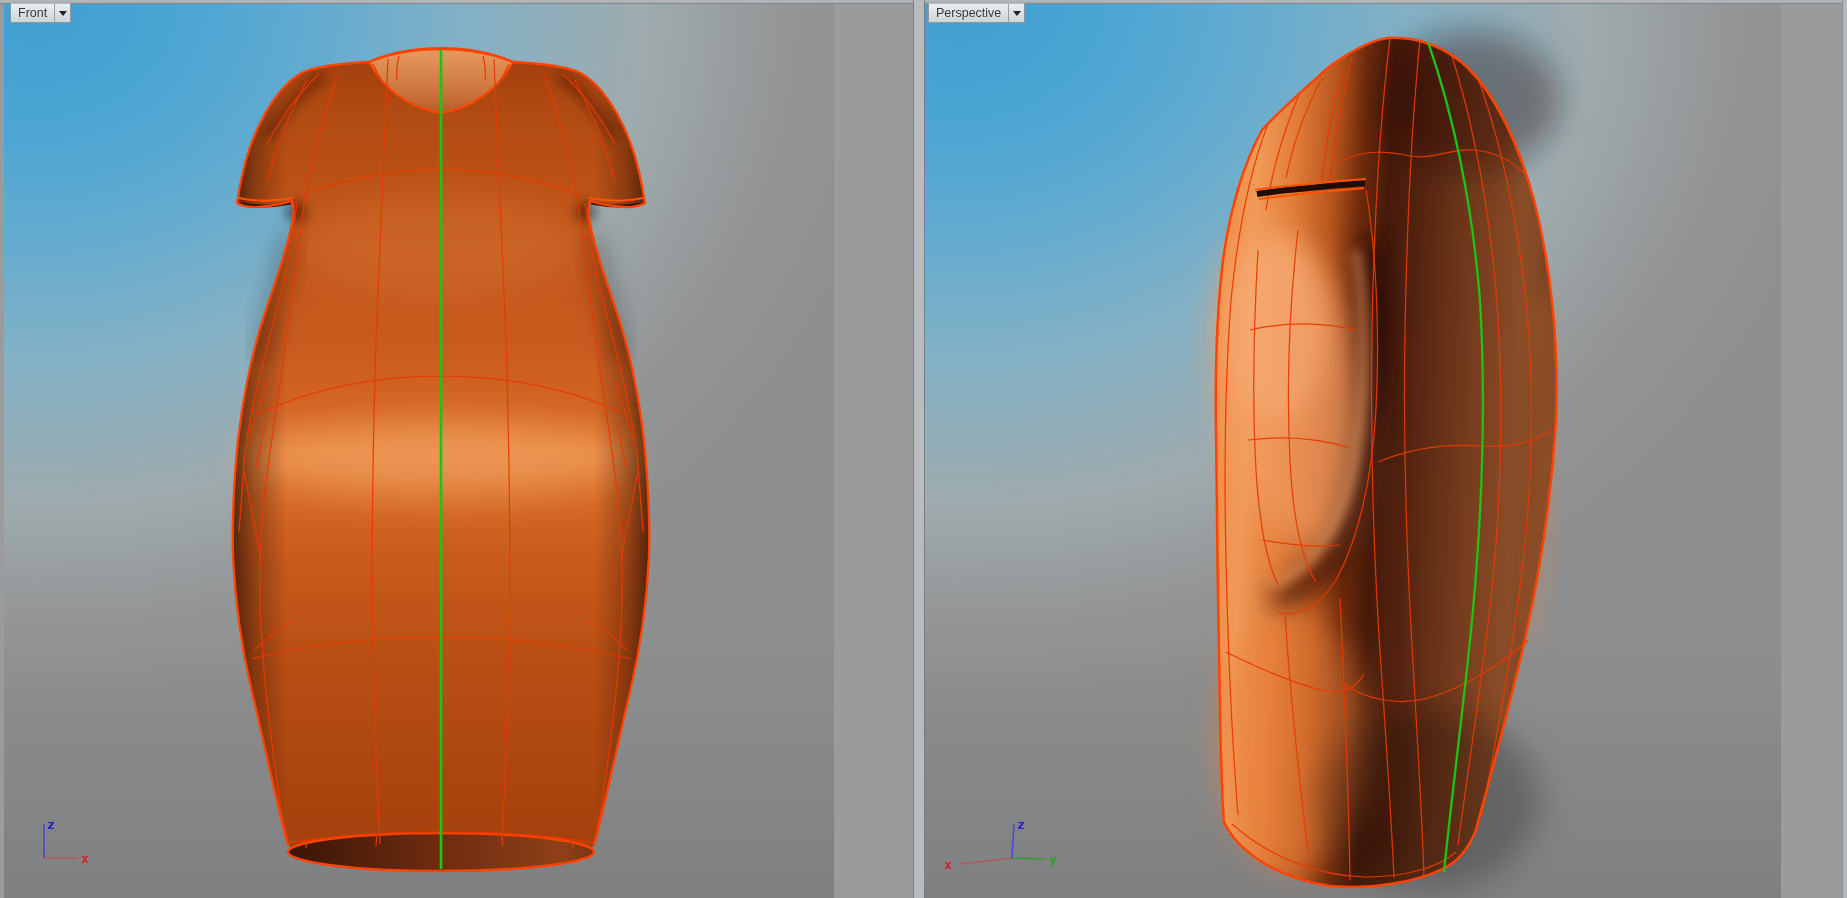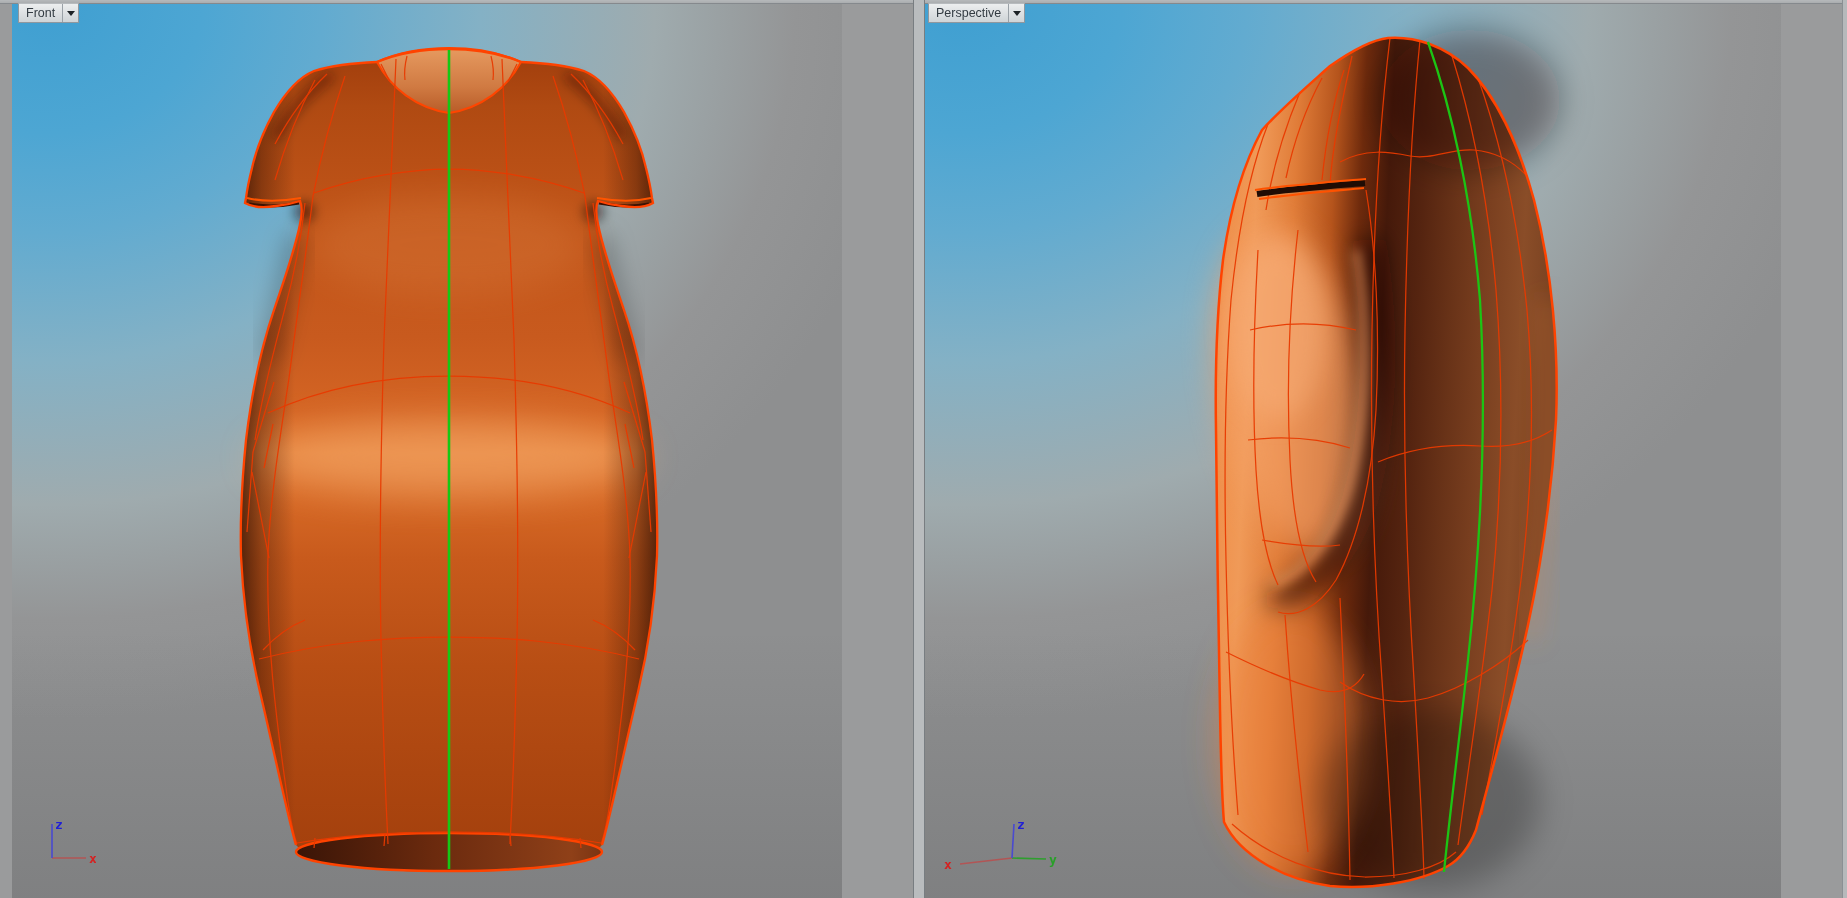--- a/index.html
+++ b/index.html
@@ -29,21 +29,21 @@
   .gizmo{position:absolute;}
   .gizmo text{font-family:"DejaVu Sans Mono",monospace;font-weight:bold;font-size:13px;}
 </style>
 </head>
 <body>
 
 <div class="stage">
 
   <div class="top-strip"></div>
 
-  <div class="viewport" style="left:12px;width:830px;">
+  <div class="viewport" style="left:4px;width:830px;">
     <div class="vp-bg">
       <svg class="scene-svg" width="913" height="894" viewBox="0 4 913 894">
         <defs>
           <linearGradient id="fBody" x1="0" y1="0" x2="0" y2="1">
             <stop offset="0" stop-color="#a03d0c"></stop>
               <stop offset="0.07" stop-color="#b04a12"></stop>
             <stop offset="0.20" stop-color="#c05418"></stop>
               <stop offset="0.35" stop-color="#c85a1e"></stop>
             <stop offset="0.44" stop-color="#d46524"></stop>
               <stop offset="0.49" stop-color="#e2772f"></stop>

